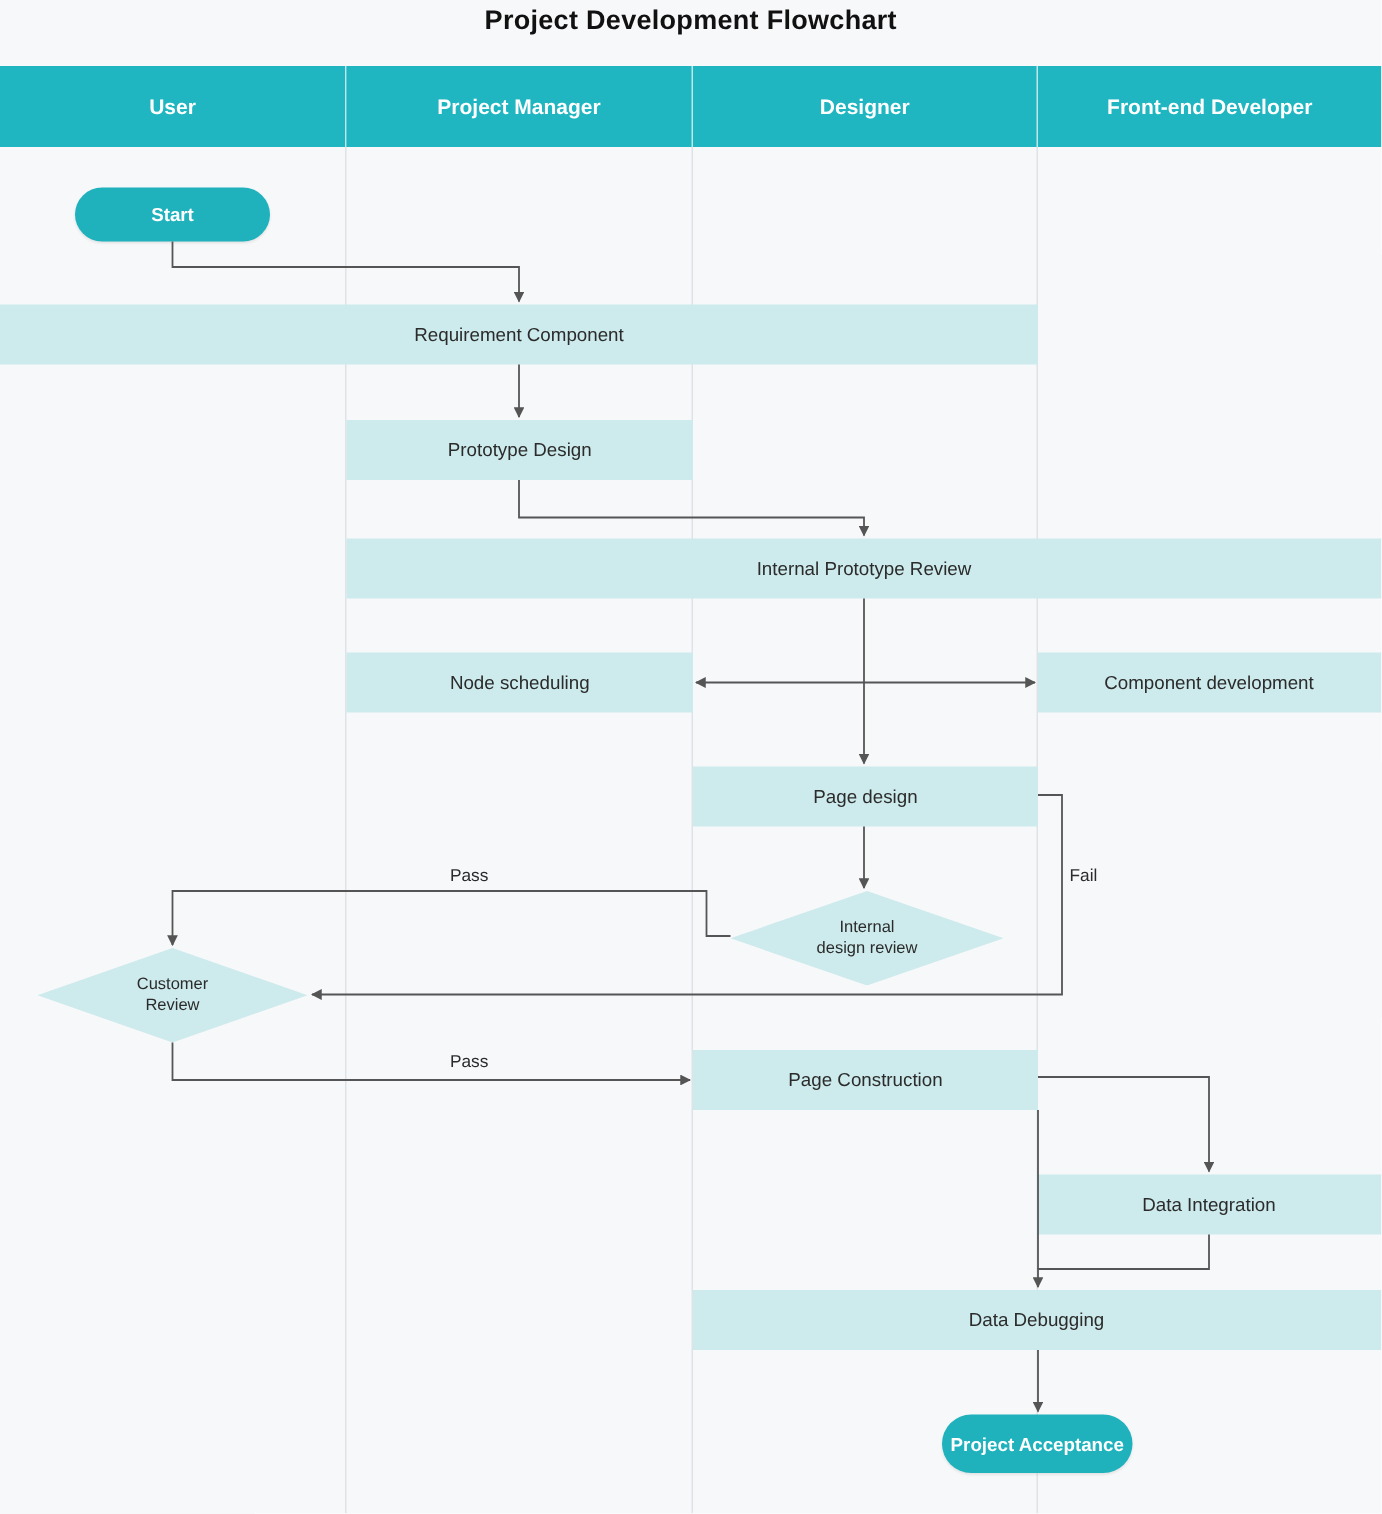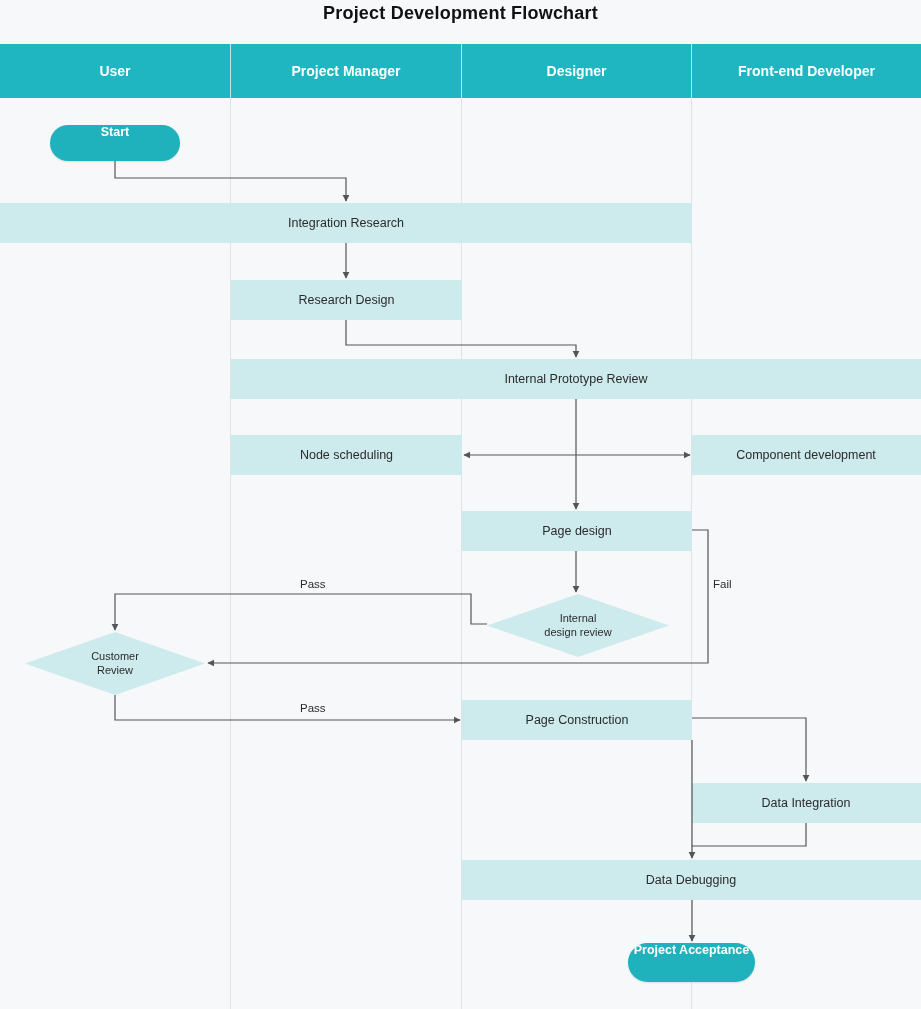--- a/index.html
+++ b/index.html
@@ -83,20 +83,21 @@
 
   
   .terminator {
     position: absolute;
     background: #1fb2bd;
     border-radius: 22px;
     color: #ffffff;
     font-size: 12.5px;
     font-weight: bold;
     display: flex;
+    align-items: center;
     justify-content: center;
     box-shadow: 0 1px 2px rgba(0,0,0,0.10);
   }
 
   
   .diamond-wrap {
     position: absolute;
   }
   .diamond-wrap svg { display: block; }
   .diamond-label {
@@ -148,25 +149,25 @@
     <div class="lane-divider" style="left:230px;"></div>
     <div class="lane-divider" style="left:461px;"></div>
     <div class="lane-divider" style="left:691px;"></div>
   </div>
 
   <div class="terminator" style="left:50px;top:125px;width:130px;height:36px;">
     <span>Start</span>
   </div>
 
   <div class="band" style="left:0px;top:203px;width:692px;height:40px;">
-    <span style="position:absolute;left:346px;transform:translateX(-50%);">Integration Research</span>
+    <span style="position:absolute;left:346px;transform:translateX(-50%);">Requirement Component</span>
   </div>
 
   <div class="band" style="left:231px;top:280px;width:231px;height:40px;">
-    <span>Research Design</span>
+    <span>Prototype Design</span>
   </div>
 
   <div class="band" style="left:231px;top:359px;width:690px;height:40px;">
     <span style="position:absolute;left:345px;transform:translateX(-50%);">Internal Prototype Review</span>
   </div>
 
   <div class="band" style="left:231px;top:435px;width:231px;height:40px;text-align:center;">
     <span>Node scheduling</span>
   </div>
 

